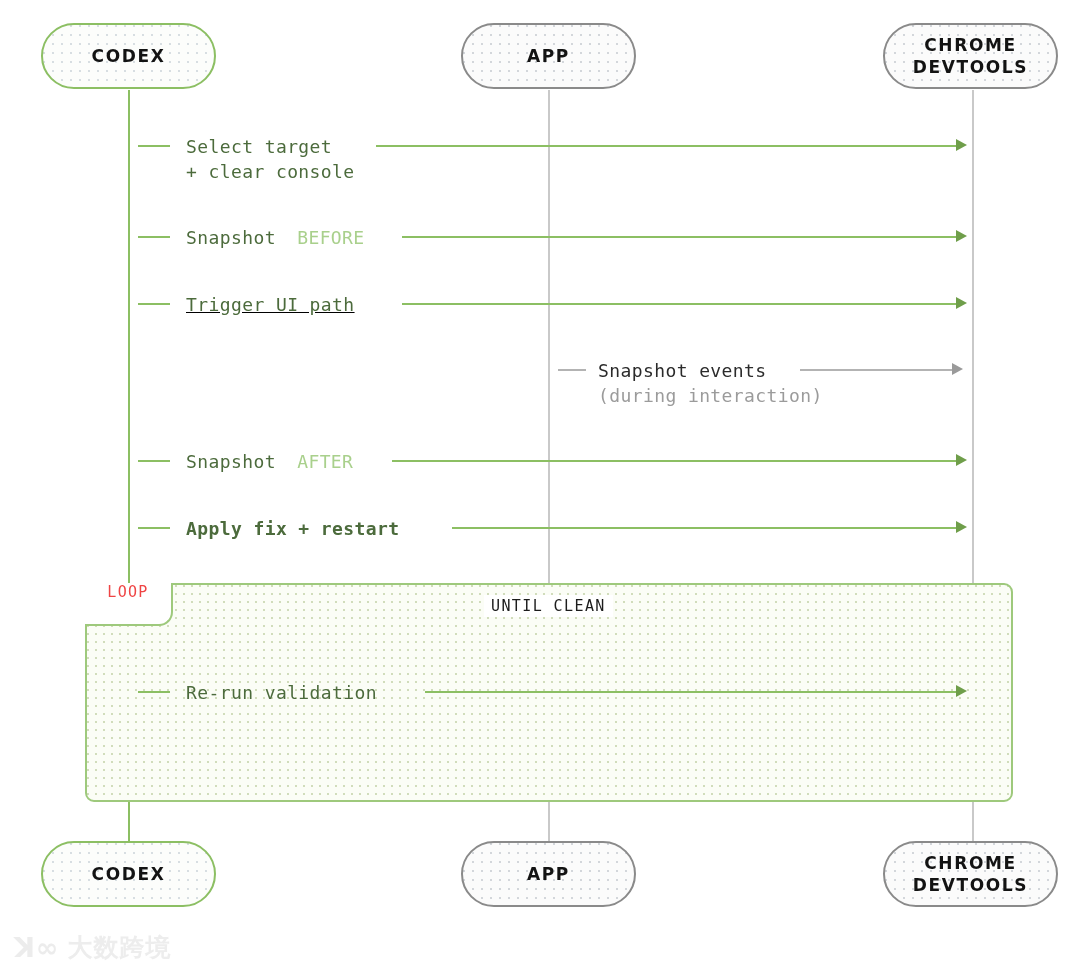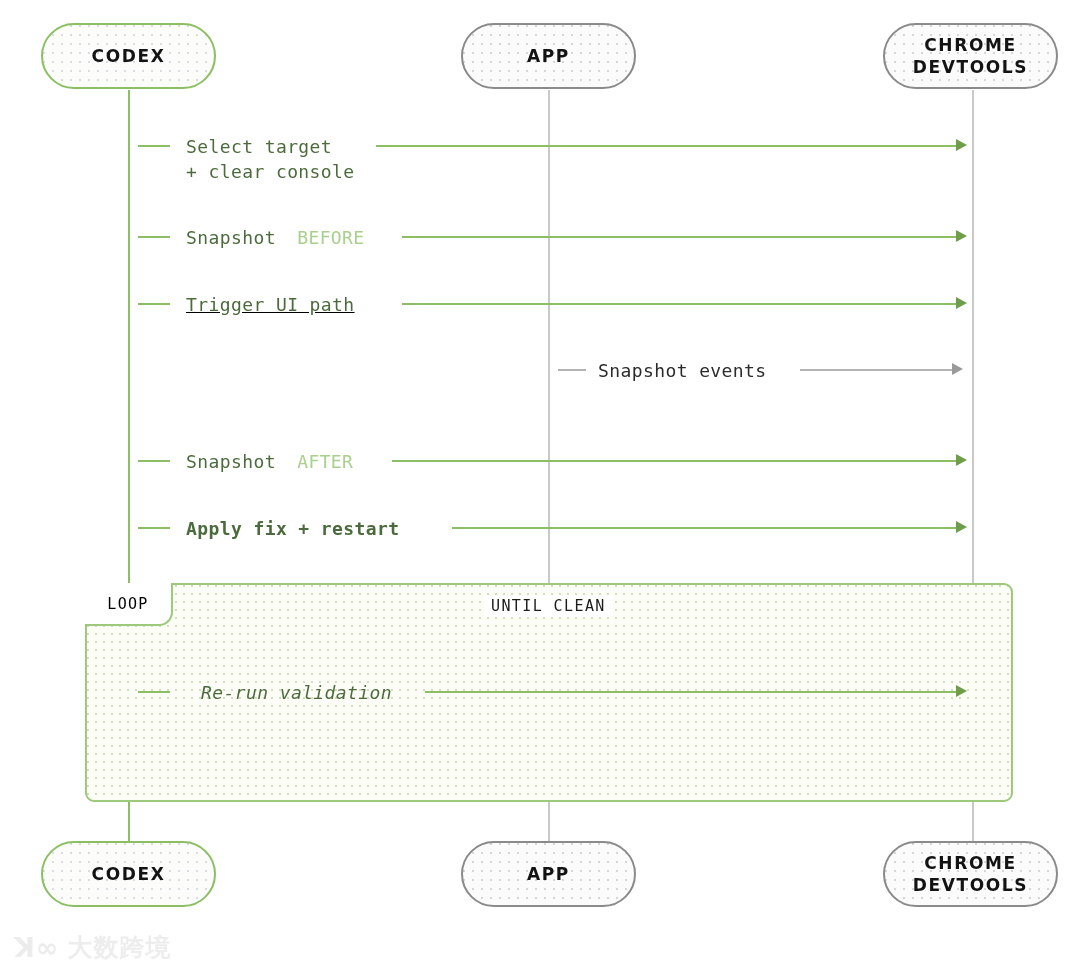--- a/index.html
+++ b/index.html
@@ -56,25 +56,25 @@
     background-image:radial-gradient(circle at 1px 1px, rgba(150,175,105,.42) 1.1px, transparent 1.2px);
     background-size:8px 8px;
   }
   .loop-tag{
     position:absolute;
     box-sizing:border-box;
     background:#ffffff;
     border-right:2px solid #9ec97c;
     border-bottom:2px solid #9ec97c;
     border-bottom-right-radius:14px;
-    display:flex;align-items:center;justify-content:center;
+    display:flex;justify-content:center;
     font-family:"DejaVu Sans Mono", monospace;
     font-size:15px;
     letter-spacing:1.3px;
-    color:#000000;
+    color:#ef4444;
   }
   .loop-cond{
     position:absolute;
     background:#ffffff;
     padding:2px 7px;
     font-family:"DejaVu Sans Mono", monospace;
     font-size:15px;
     letter-spacing:1.4px;
     color:#1c1c1c;
     white-space:nowrap;
@@ -176,20 +176,21 @@
       <span class="g-dark">Trigger UI path</span>
     </div>
     <div class="msg-line" style="left:402px;top:303px;width:559px;"></div>
     <div class="msg-head" style="left:956px;top:297px;"></div>
   </div>
 
   <div class="msg arrow-gray">
     <div class="msg-dash" style="left:558px;top:369px;width:28px;"></div>
     <div class="msg-label" style="left:598px;top:358px;">
       <span class="k-dark">Snapshot events</span>
+      <span class="sub k-light">(during interaction)</span>
     </div>
     <div class="msg-line" style="left:800px;top:369px;width:155px;"></div>
     <div class="msg-head" style="left:952px;top:363px;"></div>
   </div>
 
   <div class="msg arrow-green">
     <div class="msg-dash" style="left:138px;top:460px;width:32px;"></div>
     <div class="msg-label" style="left:186px;top:449px;">
       <span class="g-dark">Snapshot</span>
       <span class="g-light" style="margin-left:10px;">AFTER</span>
@@ -202,21 +203,21 @@
     <div class="msg-dash" style="left:138px;top:527px;width:32px;"></div>
     <div class="msg-label" style="left:186px;top:516px;font-weight:bold;">
       <span class="g-dark">Apply fix + restart</span>
     </div>
     <div class="msg-line" style="left:452px;top:527px;width:509px;"></div>
     <div class="msg-head" style="left:956px;top:521px;"></div>
   </div>
 
   <div class="msg arrow-green">
     <div class="msg-dash" style="left:138px;top:691px;width:32px;"></div>
-    <div class="msg-label" style="left:201px;top:680px;font-style:italic;">
+    <div class="msg-label" style="left:186px;top:680px;">
       <span class="g-dark">Re-run validation</span>
     </div>
     <div class="msg-line" style="left:425px;top:691px;width:536px;"></div>
     <div class="msg-head" style="left:956px;top:685px;"></div>
   </div>
 
   <div class="participant p-green" style="left:41px;top:841px;width:175px;height:66px;">
     <span>CODEX</span>
   </div>
   <div class="participant p-gray" style="left:461px;top:841px;width:175px;height:66px;">

